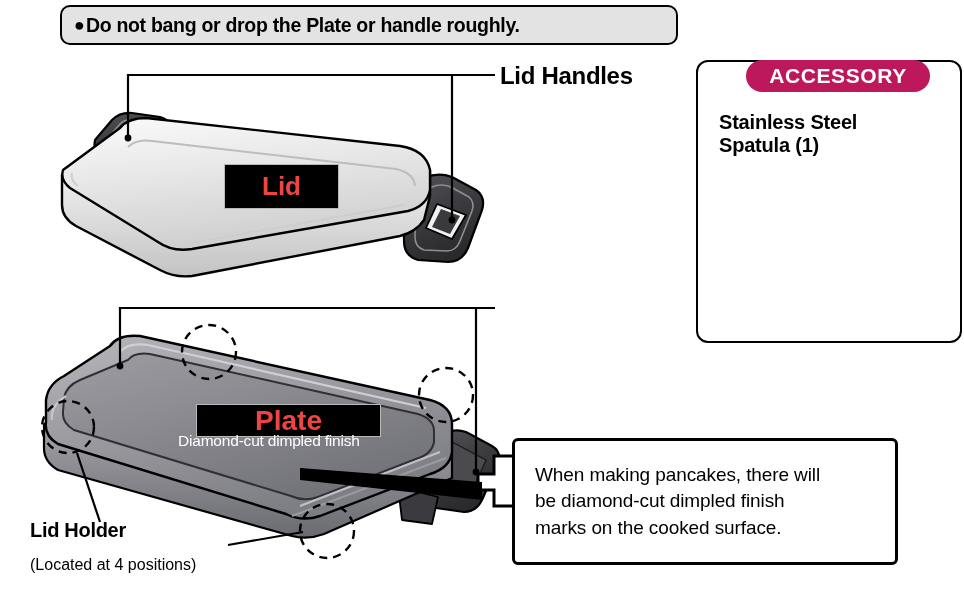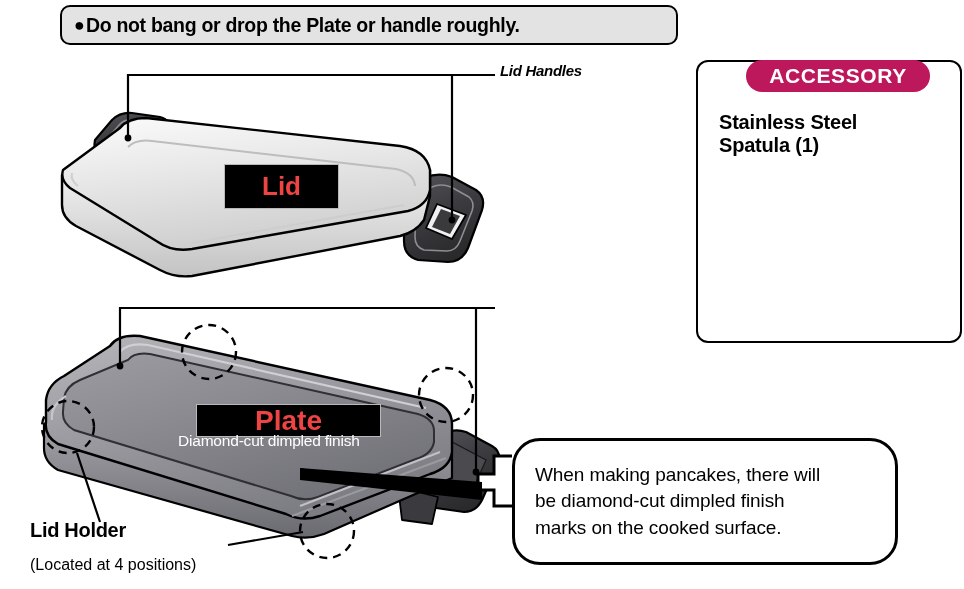--- a/index.html
+++ b/index.html
@@ -91,40 +91,40 @@
   }
 
   
   .callout-box {
     position: absolute;
     left: 512px;
     top: 438px;
     width: 386px;
     height: 127px;
     border: 3px solid #000;
-    border-radius: 28px;
+    border-radius: 6px;
     box-sizing: border-box;
     background: #fff;
     display: flex;
     align-items: center;
   }
   .callout-text {
     font-size: 19px;
     line-height: 1.38;
     padding-left: 20px;
     letter-spacing: -0.1px;
   }
 
   
   .lbl {
     position: absolute;
     font-weight: bold;
     white-space: nowrap;
   }
-  .lbl-lid-handles   { left: 500px; top: 62px;  font-size: 15px; letter-spacing: -0.3px; font-style: italic; }
+  .lbl-lid-handles   { left: 500px; top: 62px;  font-size: 24px; letter-spacing: -0.3px; }
   .lbl-plate-handles { left: 500px; top: 295px; font-size: 23px; letter-spacing: -0.3px; }
   .lbl-lid-holder    { left: 30px;  top: 519px; font-size: 20px; letter-spacing: -0.3px; }
   .lbl-lid-holder-sub{
     position: absolute;
     left: 30px; top: 556px;
     font-size: 16px;
     font-weight: normal;
     white-space: nowrap;
   }
 

